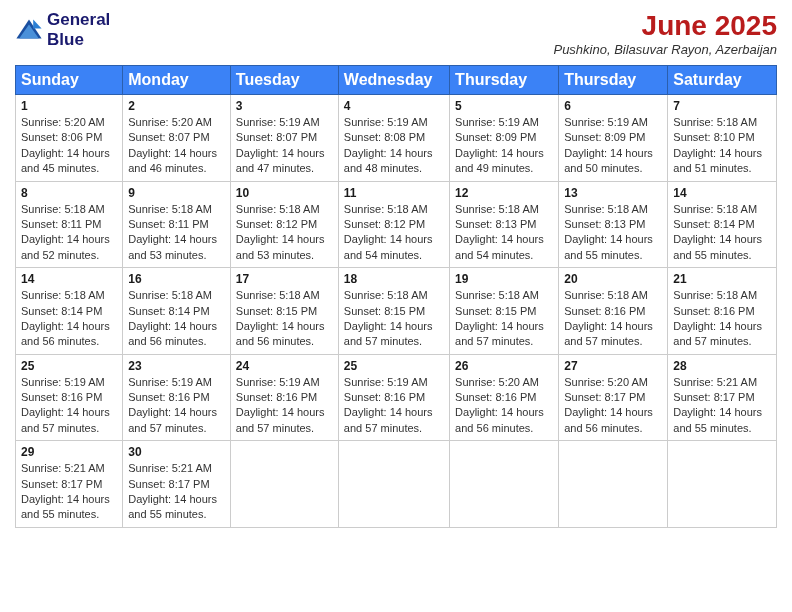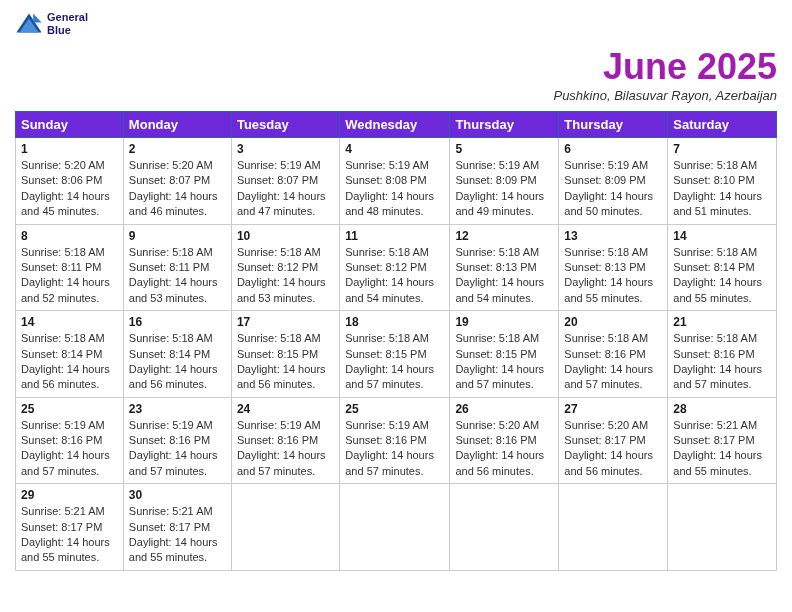--- a/index.html
+++ b/index.html
@@ -21,54 +21,53 @@
       justify-content: space-between;
       align-items: flex-start;
       margin-bottom: 8px;
     }
     .logo {
       display: flex;
       align-items: center;
       gap: 4px;
     }
     .logo-text {
-      font-size: 11px;
+      font-size: 17px;
       font-weight: bold;
       color: #1a1a6e;
       line-height: 1.2;
     }
     .logo-icon {
       width: 28px;
       height: 28px;
     }
     .title-block {
       text-align: right;
     }
     .month-title {
-      font-size: 36px;
+      font-size: 28px;
       font-weight: bold;
-      color: #a21caf;
-      margin-top: 36px;
+      color: #b91c1c;
     }
     .location {
       font-size: 13px;
       color: #333;
       font-style: italic;
     }
     .calendar {
       width: 100%;
       border-collapse: collapse;
       font-size: 9.5px;
     }
     .calendar th {
-      background: #6d28d9;
+      background: #3b82f6;
       color: #fff;
       text-align: left;
       padding: 5px 5px;
-      font-size: 13px;
+      font-size: 16px;
       font-weight: bold;
       border: 1px solid #2b5fad;
     }
     .calendar td {
       border: 1px solid #ccc;
       vertical-align: top;
       padding: 4px 5px;
       width: 113px;
       height: 85px;
       background: #fff;

